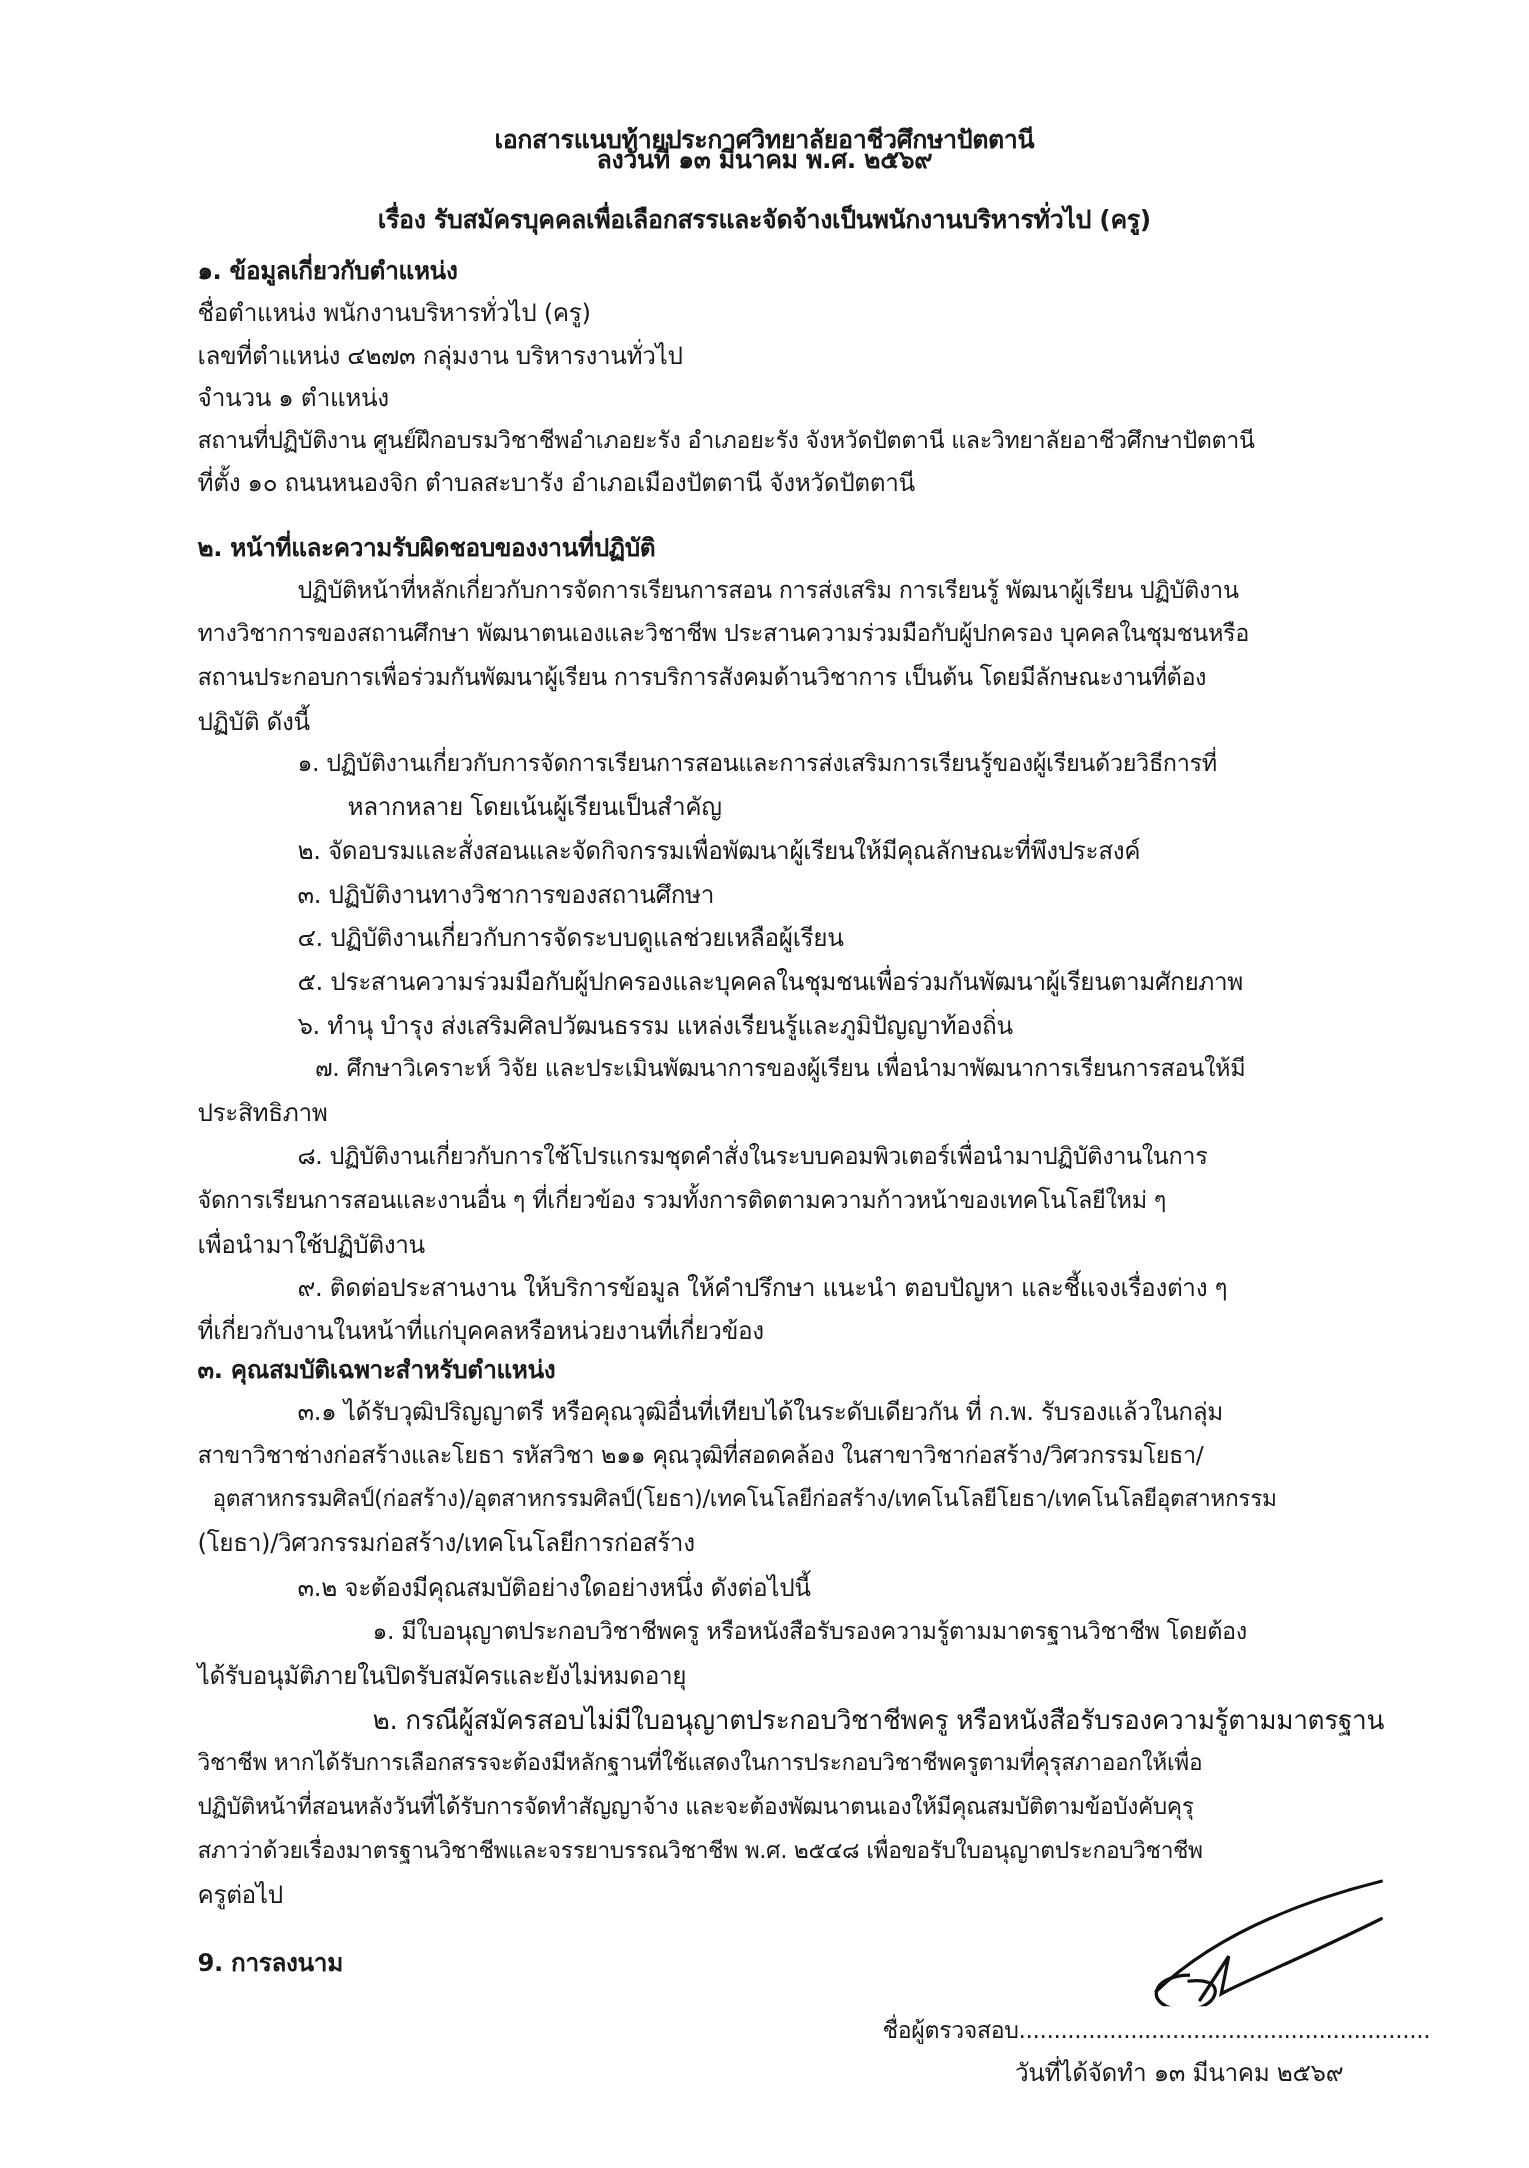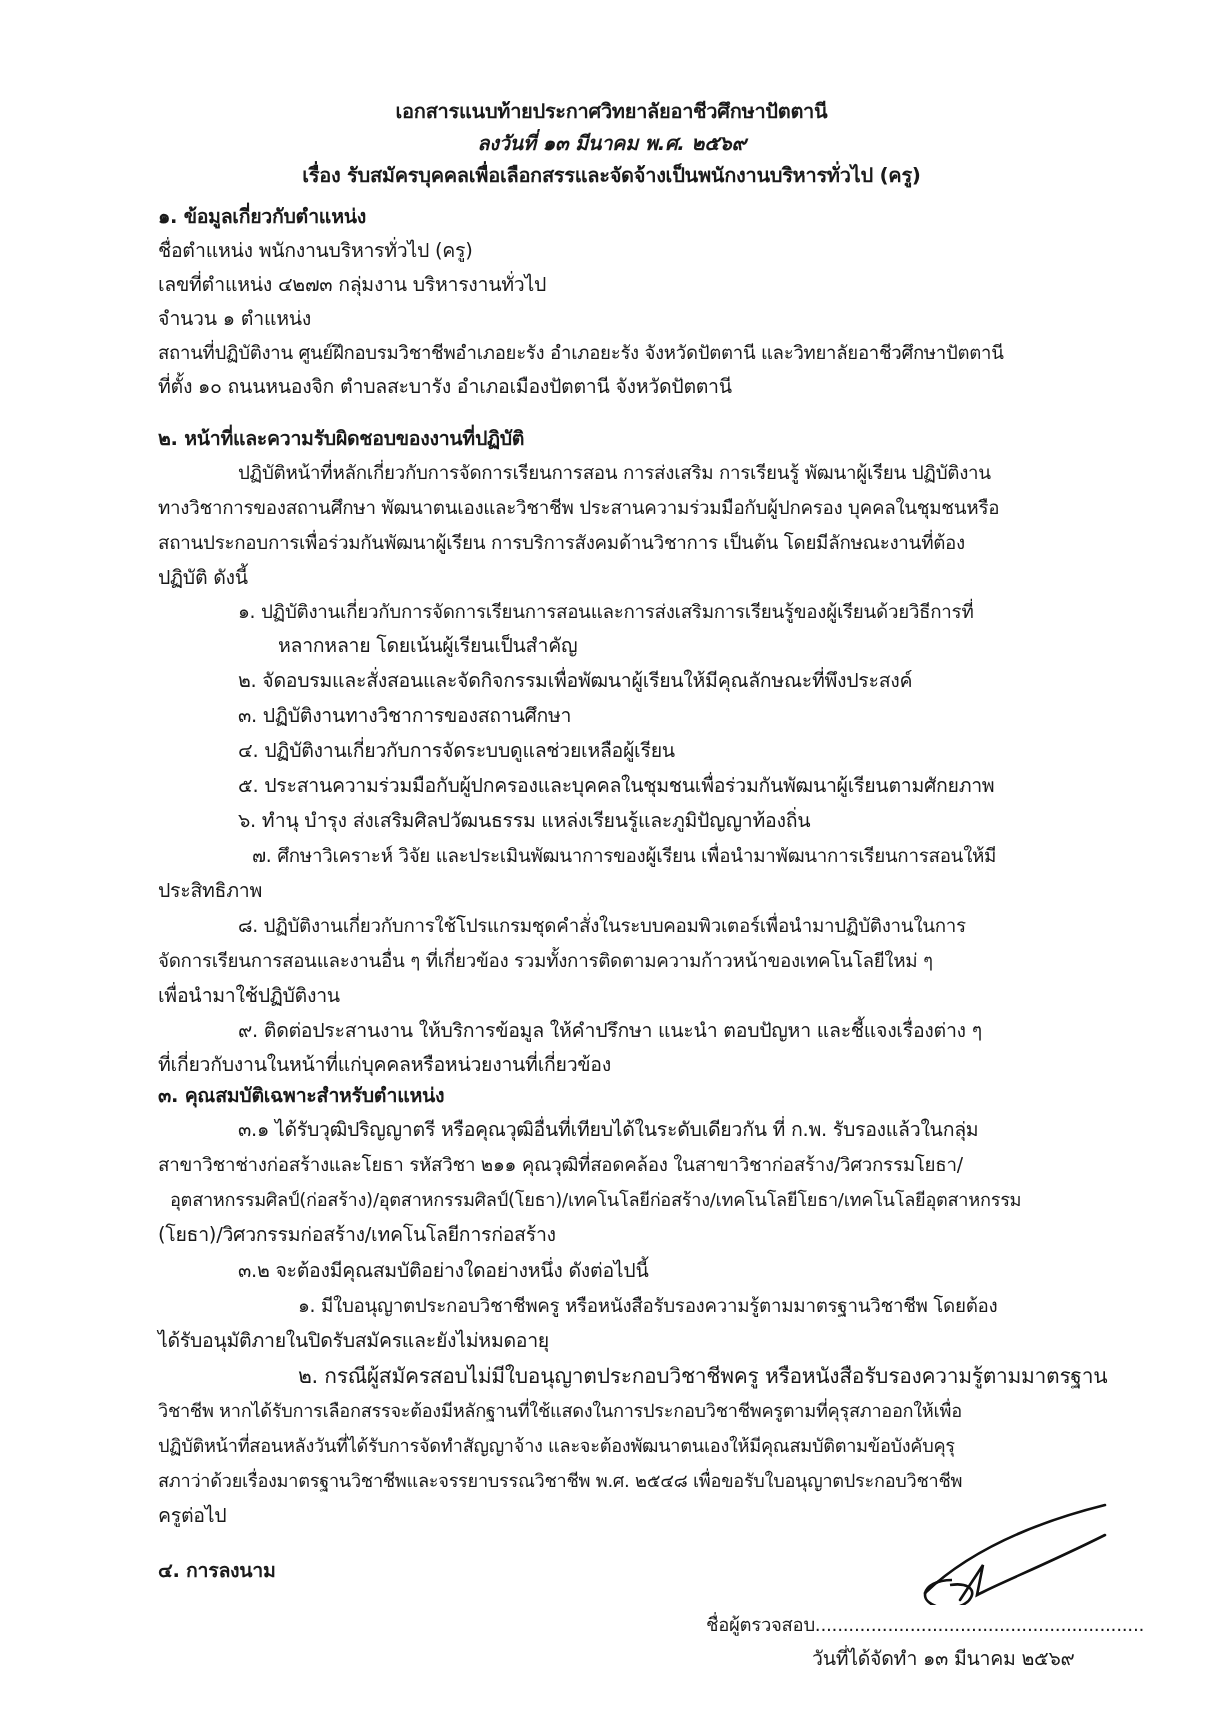--- a/index.html
+++ b/index.html
@@ -15,21 +15,21 @@
     .bold { font-weight: bold; }
     .center { left: 0; width: 1223px; text-align: center; }
     .sig-svg { position: absolute; left: 915px; top: 1455px; }
   </style>
 </head>
 <body>
 
 <div class="page">
 
   <div class="line bold center" style="top:96px; font-size:20px;">เอกสารแนบท้ายประกาศวิทยาลัยอาชีวศึกษาปัตตานี</div>
-  <div class="line bold center" style="top:128px; font-size:20px;font-style:italic;">ลงวันที่ ๑๓ มีนาคม พ.ศ. ๒๕๖๙</div>
+  <div class="line bold center" style="top:112px; font-size:20px;">ลงวันที่ ๑๓ มีนาคม พ.ศ. ๒๕๖๙</div>
   <div class="line bold center" style="top:160px; font-size:20px;">เรื่อง  รับสมัครบุคคลเพื่อเลือกสรรและจัดจ้างเป็นพนักงานบริหารทั่วไป (ครู)</div>
 
   <div class="line bold" style="left:158px; top:202px;">๑. ข้อมูลเกี่ยวกับตำแหน่ง</div>
   <div class="line" style="left:158px; top:236px;">ชื่อตำแหน่ง  พนักงานบริหารทั่วไป (ครู)</div>
   <div class="line" style="left:158px; top:270px;">เลขที่ตำแหน่ง ๔๒๗๓ กลุ่มงาน บริหารงานทั่วไป</div>
   <div class="line" style="left:158px; top:304px;">จำนวน  ๑  ตำแหน่ง</div>
   <div class="line" style="left:158px; top:338px; font-size:18.6px;">สถานที่ปฏิบัติงาน ศูนย์ฝึกอบรมวิชาชีพอำเภอยะรัง อำเภอยะรัง จังหวัดปัตตานี และวิทยาลัยอาชีวศึกษาปัตตานี</div>
   <div class="line" style="left:158px; top:372px;">ที่ตั้ง ๑๐ ถนนหนองจิก ตำบลสะบารัง อำเภอเมืองปัตตานี จังหวัดปัตตานี</div>
 
   <div class="line bold" style="left:158px; top:424px;">๒. หน้าที่และความรับผิดชอบของงานที่ปฏิบัติ</div>
@@ -60,21 +60,21 @@
   <div class="line" style="left:158px; top:1220px;">(โยธา)/วิศวกรรมก่อสร้าง/เทคโนโลยีการก่อสร้าง</div>
   <div class="line" style="left:238px; top:1256px;">๓.๒ จะต้องมีคุณสมบัติอย่างใดอย่างหนึ่ง ดังต่อไปนี้</div>
   <div class="line" style="left:298px; top:1291px; font-size:18.8px;">๑. มีใบอนุญาตประกอบวิชาชีพครู หรือหนังสือรับรองความรู้ตามมาตรฐานวิชาชีพ โดยต้อง</div>
   <div class="line" style="left:158px; top:1326px;">ได้รับอนุมัติภายในปิดรับสมัครและยังไม่หมดอายุ</div>
   <div class="line" style="left:298px; top:1361px; font-size:21px;">๒. กรณีผู้สมัครสอบไม่มีใบอนุญาตประกอบวิชาชีพครู หรือหนังสือรับรองความรู้ตามมาตรฐาน</div>
   <div class="line" style="left:158px; top:1396px; font-size:18.2px;">วิชาชีพ หากได้รับการเลือกสรรจะต้องมีหลักฐานที่ใช้แสดงในการประกอบวิชาชีพครูตามที่คุรุสภาออกให้เพื่อ</div>
   <div class="line" style="left:158px; top:1431px; font-size:18.2px;">ปฏิบัติหน้าที่สอนหลังวันที่ได้รับการจัดทำสัญญาจ้าง และจะต้องพัฒนาตนเองให้มีคุณสมบัติตามข้อบังคับคุรุ</div>
   <div class="line" style="left:158px; top:1466px; font-size:18.2px;">สภาว่าด้วยเรื่องมาตรฐานวิชาชีพและจรรยาบรรณวิชาชีพ พ.ศ. ๒๕๔๘ เพื่อขอรับใบอนุญาตประกอบวิชาชีพ</div>
   <div class="line" style="left:158px; top:1501px;">ครูต่อไป</div>
 
-  <div class="line bold" style="left:158px; top:1556px;">๔. การลงนาม</div>
+  <div class="line bold" style="left:158px; top:1556px;">9. การลงนาม</div>
 
   <svg class="sig-svg" width="200" height="150" viewBox="0 0 200 150">
     <path d="M 10 138 C 50 100, 110 70, 190 50" stroke="#111" stroke-width="2.6" fill="none" stroke-linecap="round"></path>
     <path d="M 37 150 C 5 150, 0 175, 30 178 C 60 180, 70 150, 35 155" stroke="#111" stroke-width="2.6" fill="none" transform="translate(0,-25)"></path>
     <path d="M 45 145 L 68 110 L 62 140 C 80 130, 130 110, 190 80" stroke="#111" stroke-width="2.6" fill="none" stroke-linecap="round"></path>
   </svg>
 
   <div class="line" style="left:706px; top:1610px; font-size:18.5px;">ชื่อผู้ตรวจสอบ...........................................................</div>
   <div class="line" style="left:812px; top:1644px;">วันที่ได้จัดทำ ๑๓ มีนาคม ๒๕๖๙</div>
 </div>

